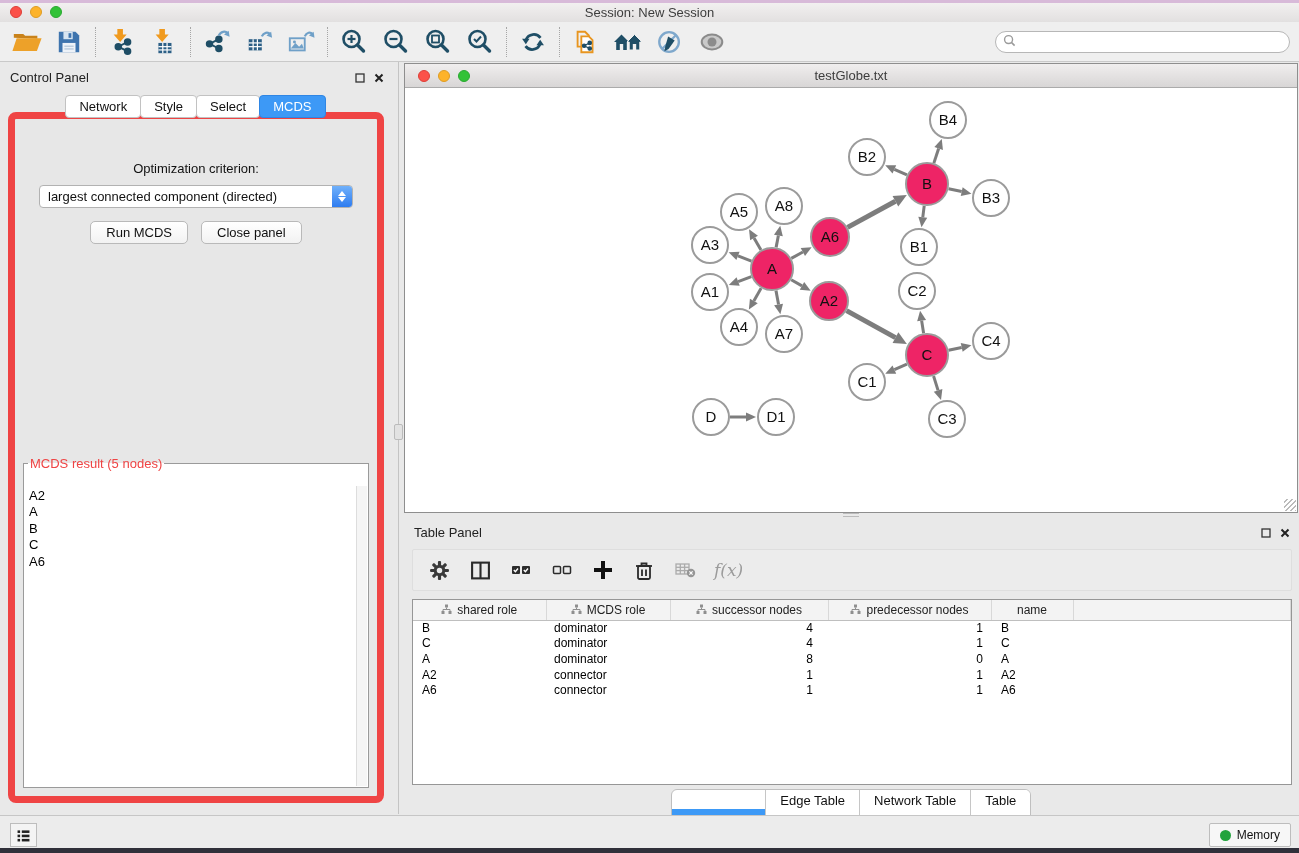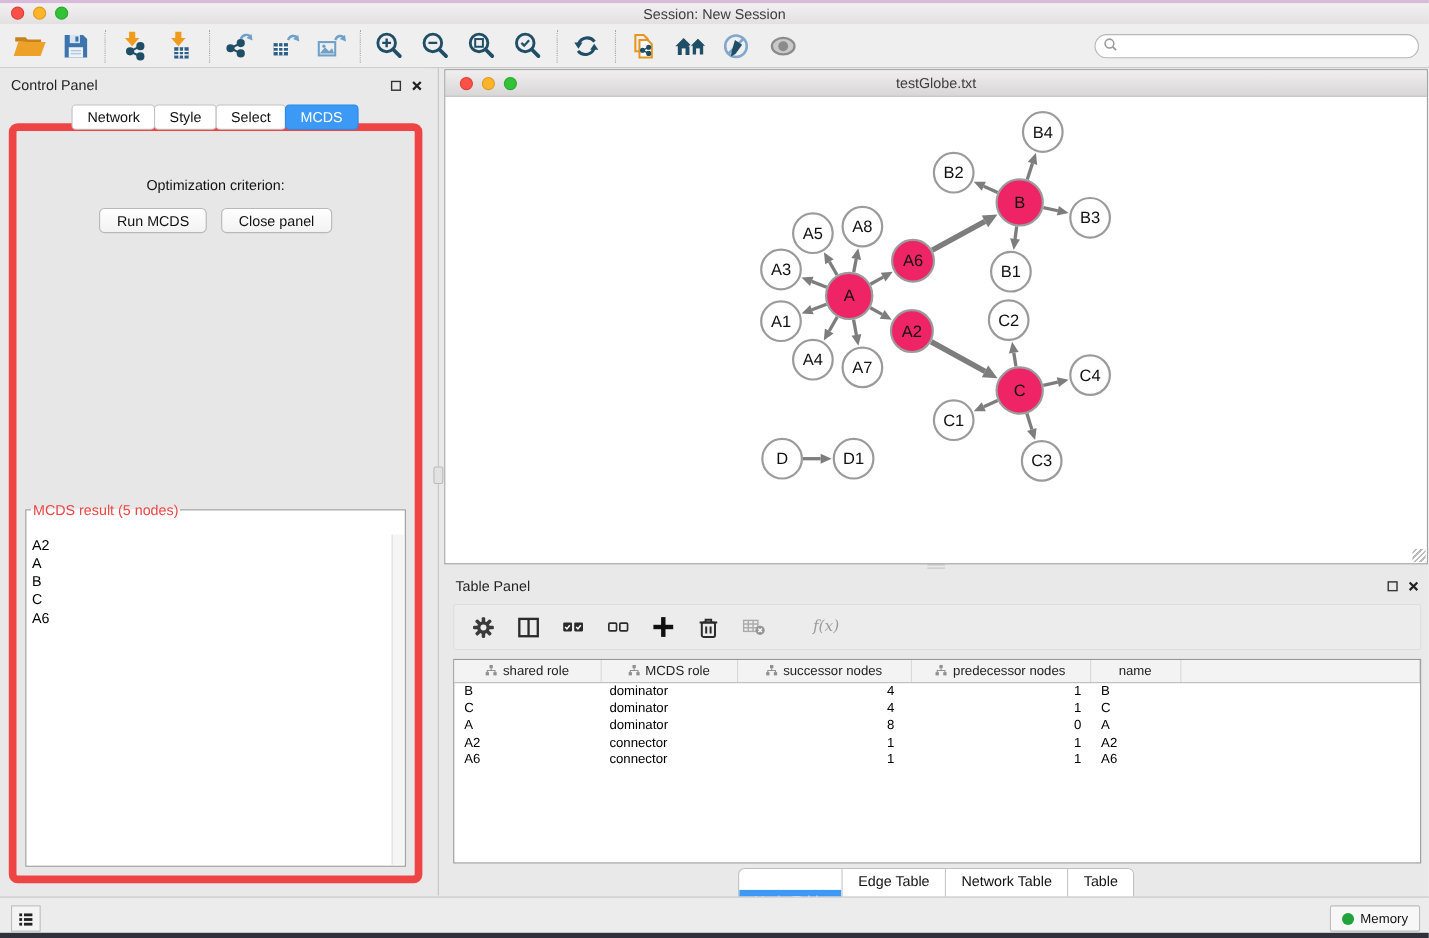--- a/index.html
+++ b/index.html
@@ -64,21 +64,21 @@
 .net-titlebar .lights { top:6px; left:13px; }
 .net-canvas { position:relative; width:100%; height:424px; background:#fff; overflow:hidden; }
 .net-grip { position:absolute; right:1px; bottom:1px; width:12px; height:12px;
   background: repeating-linear-gradient(135deg, transparent 0 2px, #bbb 2px 3.5px); }
 
 
 .table-panel { position:absolute; left:404px; top:517px; width:894px; height:296px; background:#E9E9E9; }
 .tp-toolbar { position:absolute; left:8px; right:6px; top:32px; height:42px; background:#ECECEC;
   border:1px solid #dedede; border-radius:2px; display:flex; align-items:center; padding-left:14px; gap:17px; }
 .tp-tbtn { width:24px; height:24px; display:flex; align-items:center; justify-content:center; }
-.fx-label { font-family:"DejaVu Serif", serif; font-style:italic; font-size:14px; color:#9b9b9b;margin-left:25px; }
+.fx-label { font-family:"DejaVu Serif", serif; font-style:italic; font-size:17px; color:#9b9b9b; }
 .tp-table-wrap { position:absolute; left:8px; right:6px; top:82px; height:186px; background:#fff;
   border:1px solid #969696; overflow:hidden; }
 table.node-table { border-collapse:collapse; table-layout:fixed; width:100%; }
 table.node-table th { height:20px; background:#F3F3F3; border-bottom:1px solid #bfbfbf; border-right:1px solid #d8d8d8;
   font-size:12px; font-weight:normal; color:#222; text-align:center; }
 table.node-table th .th-inner { display:flex; align-items:center; justify-content:center; gap:5px; }
 table.node-table td { height:15.6px; font-size:12px; color:#000; padding:0 8px; white-space:nowrap; overflow:hidden; }
 td.al { text-align:left; } td.ar { text-align:right; }
 .tp-tabs { position:absolute; left:0; right:0; top:272px; display:flex; justify-content:center; }
 .seg { display:flex; border:1px solid #bfbfbf; border-radius:6px; overflow:hidden; background:#fff; }
@@ -288,20 +288,31 @@
       </span>
     </div>
     <div class="cp-tabs">
       <span class="cp-tab">Network</span>
       <span class="cp-tab">Style</span>
       <span class="cp-tab">Select</span>
       <span class="cp-tab active">MCDS</span>
     </div>
     <div class="cp-body">
       <div class="opt-label">Optimization criterion:</div>
+      <div class="dropdown">
+        <span class="dd-text">largest connected component (directed)</span>
+        <span class="dd-stepper">
+          <svg width="8" height="5" viewBox="0 0 8 5">
+              <polygon points="4,0 8,5 0,5" fill="#fff"></polygon>
+            </svg>
+          <svg width="8" height="5" viewBox="0 0 8 5">
+              <polygon points="0,0 8,0 4,5" fill="#fff"></polygon>
+            </svg>
+        </span>
+      </div>
       <div class="btn-row">
         <button class="cbtn">Run MCDS</button>
         <button class="cbtn">Close panel</button>
       </div>
       <fieldset class="mcds-fieldset">
         <legend>MCDS result (5 nodes)</legend>
         <div class="mcds-list">
             <div class="mcds-item">A2</div>
             <div class="mcds-item">A</div>
             <div class="mcds-item">B</div>

